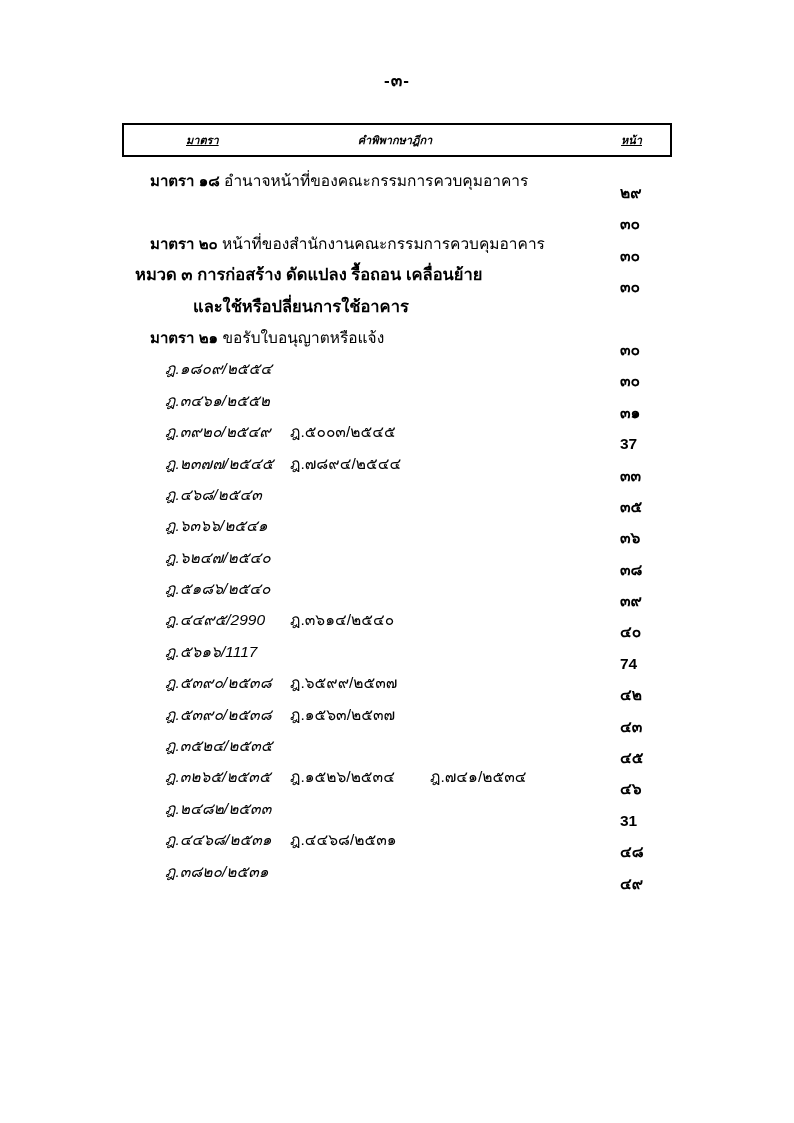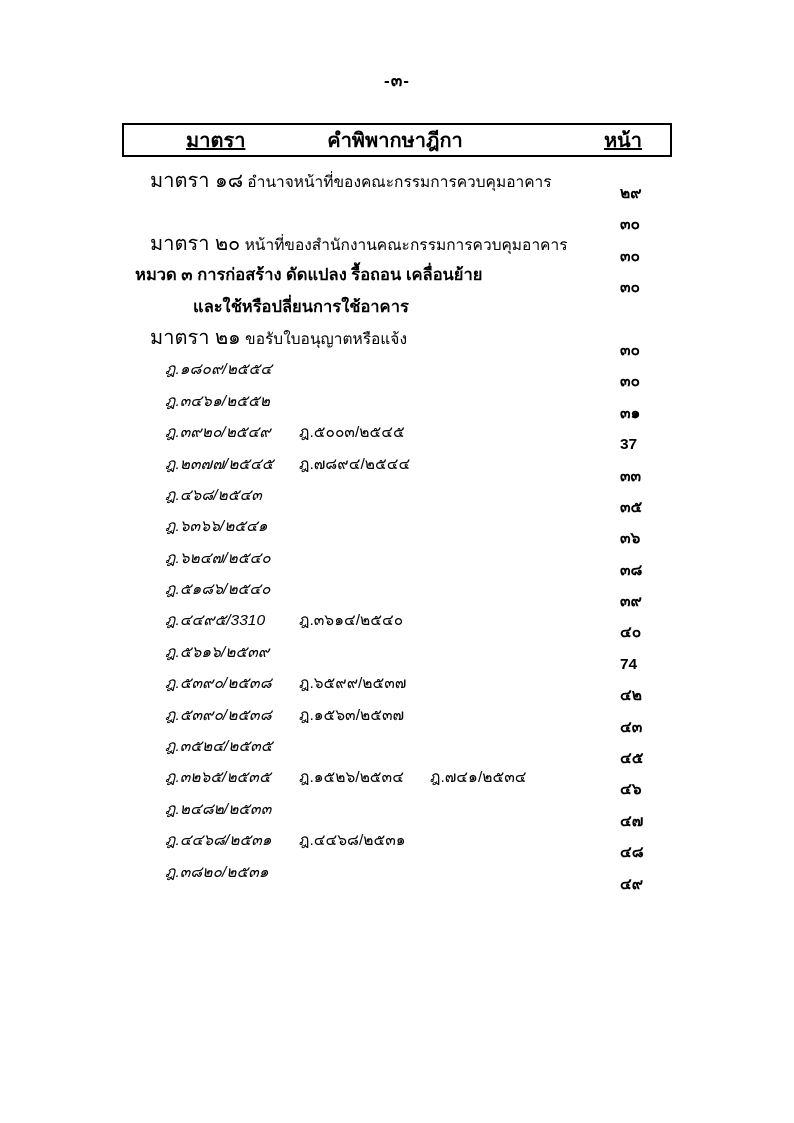--- a/index.html
+++ b/index.html
@@ -7,38 +7,38 @@
     width:794px;height:1123px;background:#ffffff;color:#000000;
     font-family:"Liberation Sans","DejaVu Sans",sans-serif;
     position:relative;overflow:hidden;
   }
   .page-number-top{
     position:absolute;top:66px;left:0;width:100%;
     text-align:center;font-weight:bold;font-size:17px;letter-spacing:1px;
   }
   .header-box{
     position:absolute;top:123px;left:122px;width:546px;height:30px;
-    border:2px solid #000000;font-weight:bold;font-size:20px;line-height:30px;
+    border:2px solid #000000;font-weight:bold;font-size:11px;line-height:30px;font-style:italic;
   }
   .header-box .h-col1{position:absolute;left:62px;text-decoration:underline;}
   .header-box .h-col2{position:absolute;left:0;right:4px;text-align:center;}
   .header-box .h-col3{position:absolute;right:28px;text-decoration:underline;}
   .toc-rows{
     position:absolute;top:165px;left:123px;width:560px;
   }
   .row{position:relative;height:31.4px;line-height:31.4px;font-size:15.5px;white-space:nowrap;}
   .row.chapter{height:62.8px;}
   .row.section{padding-left:27px;}
-  .row.section .label{font-weight:normal;font-size:20px;}
+  .row.section .label{font-weight:bold;font-size:15px;}
   .row.chapter{padding-left:12px;font-weight:bold;font-size:16.5px;}
   .row.chapter .line1{display:inline;}
   .row.chapter .line2{position:absolute;top:31.4px;left:70px;height:31.4px;line-height:31.4px;}
   .row.cases .case{position:absolute;top:0;}
   .row .case0{left:42px;font-style:italic;}
-  .row .case1{left:176px;}
+  .row .case1{left:167px;}
   .row .case2{left:307px;}
   .pagecol{position:absolute;left:497px;top:12px;font-weight:bold;font-size:15.5px;}
 </style>
 </head>
 <body>
 
 <div class="page-number-top">-๓-</div>
 
 <div class="header-box">
   <span class="h-col1">มาตรา</span>
@@ -80,26 +80,26 @@
     </div>
     <div class="row cases">
       <span class="case case0">ฎ.๖๒๔๗/๒๕๔๐</span>
       <span class="pagecol">๓๘</span>
     </div>
     <div class="row cases">
       <span class="case case0">ฎ.๕๑๘๖/๒๕๔๐</span>
       <span class="pagecol">๓๙</span>
     </div>
     <div class="row cases">
-      <span class="case case0">ฎ.๔๔๙๕/3310</span>
+      <span class="case case0">ฎ.๔๔๙๕/2990</span>
       <span class="case case1">ฎ.๓๖๑๔/๒๕๔๐</span>
       <span class="pagecol">๔๐</span>
     </div>
     <div class="row cases">
-      <span class="case case0">ฎ.๕๖๑๖/๒๕๓๙</span>
+      <span class="case case0">ฎ.๕๖๑๖/1117</span>
       <span class="pagecol">74</span>
     </div>
     <div class="row cases">
       <span class="case case0">ฎ.๕๓๙๐/๒๕๓๘</span>
       <span class="case case1">ฎ.๖๕๙๙/๒๕๓๗</span>
       <span class="pagecol">๔๒</span>
     </div>
     <div class="row cases">
       <span class="case case0">ฎ.๕๓๙๐/๒๕๓๘</span>
       <span class="case case1">ฎ.๑๕๖๓/๒๕๓๗</span>
@@ -110,21 +110,21 @@
       <span class="pagecol">๔๕</span>
     </div>
     <div class="row cases">
       <span class="case case0">ฎ.๓๒๖๕/๒๕๓๕</span>
       <span class="case case1">ฎ.๑๕๒๖/๒๕๓๔</span>
       <span class="case case2">ฎ.๗๔๑/๒๕๓๔</span>
       <span class="pagecol">๔๖</span>
     </div>
     <div class="row cases">
       <span class="case case0">ฎ.๒๔๘๒/๒๕๓๓</span>
-      <span class="pagecol">๔๗</span>
+      <span class="pagecol">31</span>
     </div>
     <div class="row cases">
       <span class="case case0">ฎ.๔๔๖๘/๒๕๓๑</span>
       <span class="case case1">ฎ.๔๔๖๘/๒๕๓๑</span>
       <span class="pagecol">๔๘</span>
     </div>
     <div class="row cases">
       <span class="case case0">ฎ.๓๘๒๐/๒๕๓๑</span>
       <span class="pagecol">๔๙</span>
     </div>

